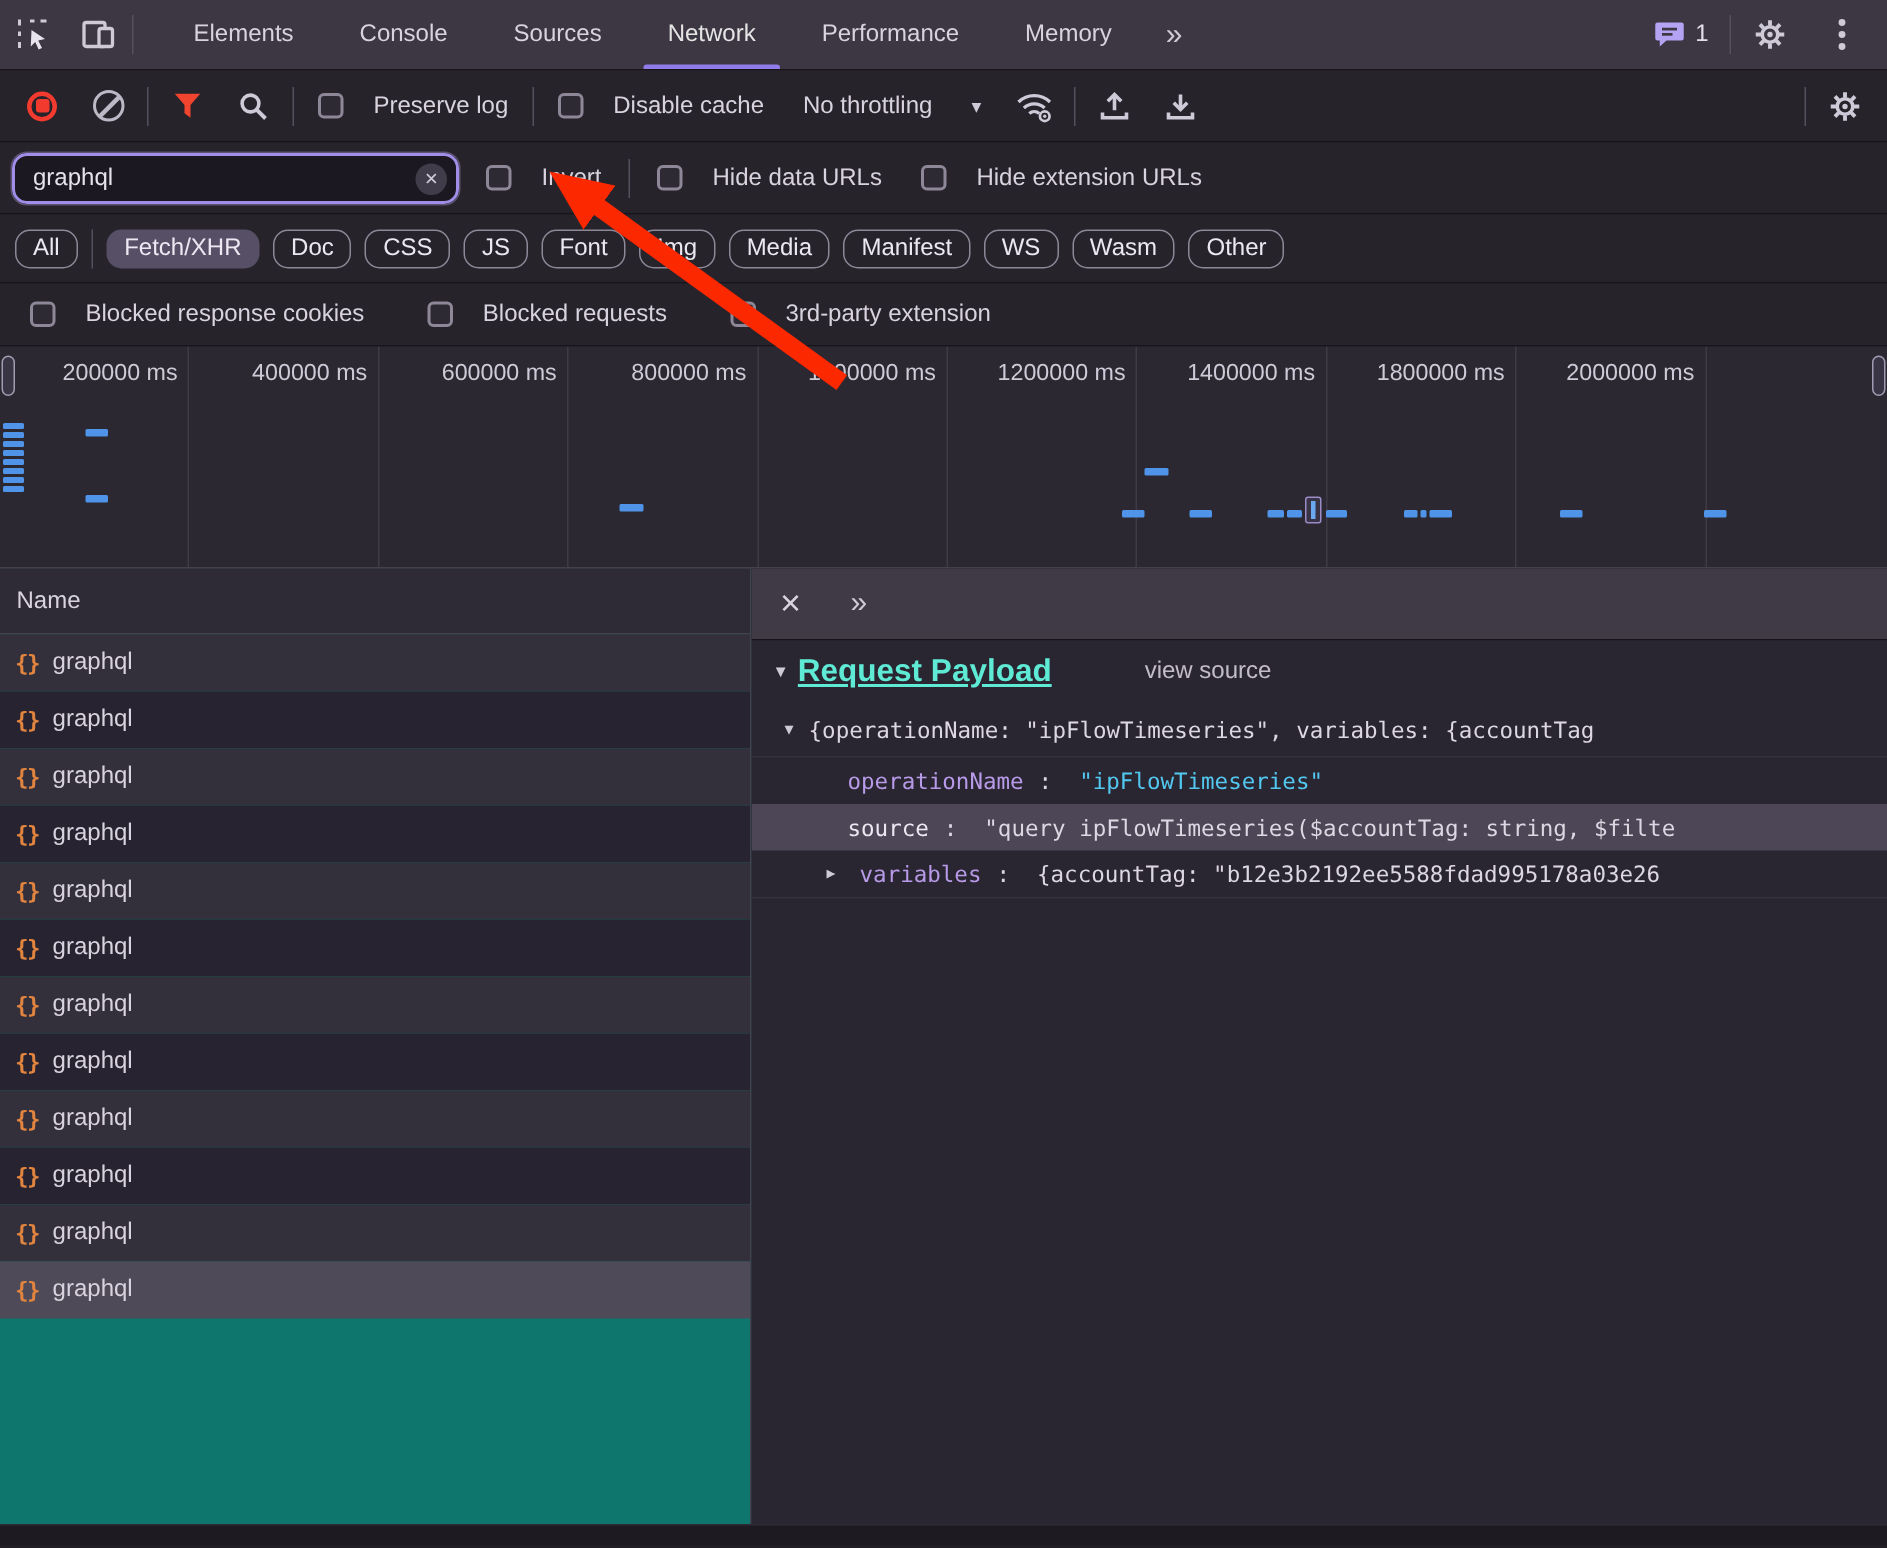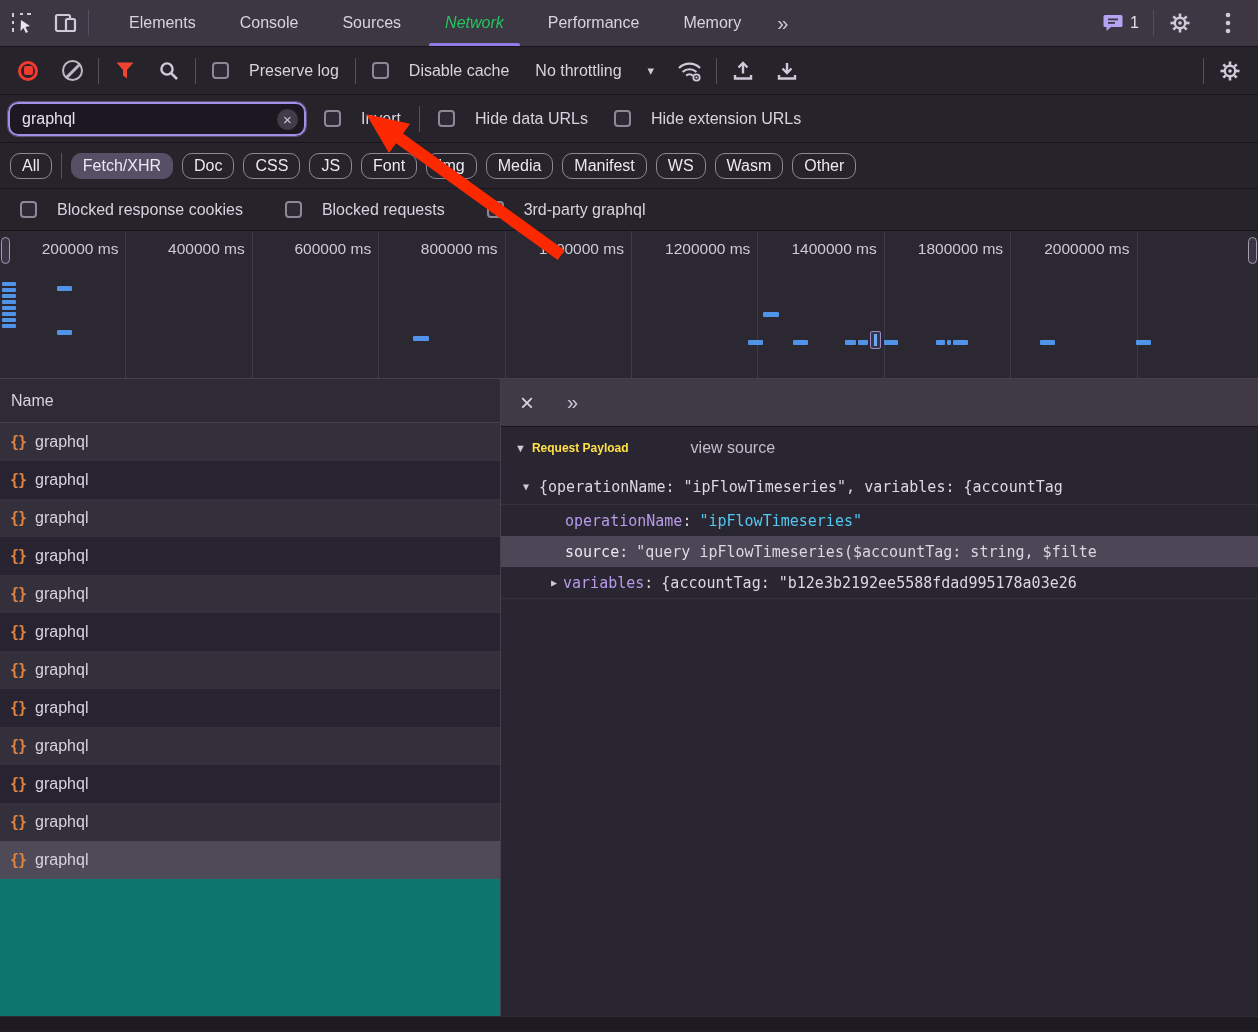--- a/index.html
+++ b/index.html
@@ -8,21 +8,21 @@
   .devtools { position:relative; width:1258px; height:833px; background:#211e26;
     color:#d8d3de; font-size:16px; }
 
   
   .topbar { height:47px; background:#3c3743; display:flex; align-items:stretch;
     border-bottom:1px solid #17141c; }
   .topbar .iconbtn { width:44px; display:flex; align-items:center; justify-content:center; cursor:pointer; }
   .vsep { width:1px; height:26px; background:#55505f; align-self:center; }
   .tabs { display:flex; align-items:stretch; margin-left:18px; }
   .tab { position:relative; display:flex; align-items:center; padding:0 22px; color:#d8d3de; cursor:pointer; }
-  .tab.selected { color:#22c55e;font-style:italic; }
+  .tab.selected { color:#e5e5e5; }
   .tab.selected::after { content:""; position:absolute; left:6px; right:6px; bottom:0;
     height:3px; background:#8f7ce8; border-radius:2px 2px 0 0; }
   .more-tabs { display:flex; align-items:center; padding:0 14px; color:#cfcad8; font-size:20px; cursor:pointer; }
   .topbar .right { margin-left:auto; display:flex; align-items:center; gap:4px; padding-right:8px; }
   .issues { display:flex; align-items:center; gap:7px; padding:0 10px; cursor:pointer; }
   .issues .count { color:#e3dfea; }
 
   
   .toolbar { height:48px; background:#26232b; display:flex; align-items:center; gap:8px;
     padding:0 10px; border-bottom:1px solid #17141c; }
@@ -90,27 +90,27 @@
   .close-x { width:52px; display:flex; align-items:center; justify-content:center;
     font-size:24px; color:#d8d3de; cursor:pointer; }
   .dtab { position:relative; display:flex; align-items:center; padding:0 19px; color:#d8d3de; cursor:pointer; }
   .dtab.selected { color:#bdaaf9; }
   .dtab.selected::after { content:""; position:absolute; left:8px; right:8px; bottom:0;
     height:3px; background:#8f7ce8; border-radius:2px 2px 0 0; }
 
   .payload { flex:1; overflow:hidden; font-family:"DejaVu Sans Mono",monospace; font-size:15px; }
   .pl-head { display:flex; align-items:center; gap:62px; height:42px; padding-left:14px;
     font-family:"Liberation Sans",sans-serif; }
-  .pl-head .title { font-weight:bold; font-size:12px; color:#fde047; }
+  .pl-head .title { font-weight:bold; font-size:21px; color:#5eead4;text-decoration:underline; }
   .pl-head .tri { font-size:11px; color:#cfcad8; margin-right:2px; }
   .pl-head .vs { color:#c2bcca; font-size:16px; cursor:pointer; }
   .pl-preview { height:36px; display:flex; align-items:center; gap:10px; padding-left:22px;
     color:#dcd7e2; white-space:nowrap; overflow:hidden; border-bottom:1px solid #35313d; }
   .tri-sm { font-size:10px; color:#cfcad8; flex:0 0 auto; cursor:pointer; }
-  .pl-row { height:31px; display:flex; align-items:center; gap:0; padding-left:64px;
+  .pl-row { height:31px; display:flex; align-items:center; gap:10px; padding-left:64px;
     white-space:nowrap; overflow:hidden; }
   .pl-row.hl { background:#4c4656; }
   .pl-row .tri-sm { margin-left:-14px; margin-right:6px; }
   .k { color:#b79ae8; }
   .k.plain { color:#ece8f2; }
   .colon { color:#dcd7e2; margin-right:8px; }
   .v { color:#dcd7e2; }
   .v.str { color:#52c8f0; }
   .pl-end { border-top:1px solid #35313d; height:4px; }
 
@@ -309,21 +309,21 @@
       <label class="cb">
         <span class="box"></span>
         <span>Blocked response cookies</span>
       </label>
       <label class="cb">
         <span class="box"></span>
         <span>Blocked requests</span>
       </label>
       <label class="cb">
         <span class="box"></span>
-        <span>3rd-party graphql</span>
+        <span>3rd-party extension</span>
       </label>
     </div>
 
   <div class="overview" id="overview">
     <div class="ov-cols" id="ov-cols">
         <div class="ov-col" style="width: 126.4px;">
           <span class="lbl">200000 ms</span>
         </div>
         <div class="ov-col" style="width: 126.4px; text-align: right;">
           <span class="lbl">400000 ms</span>

